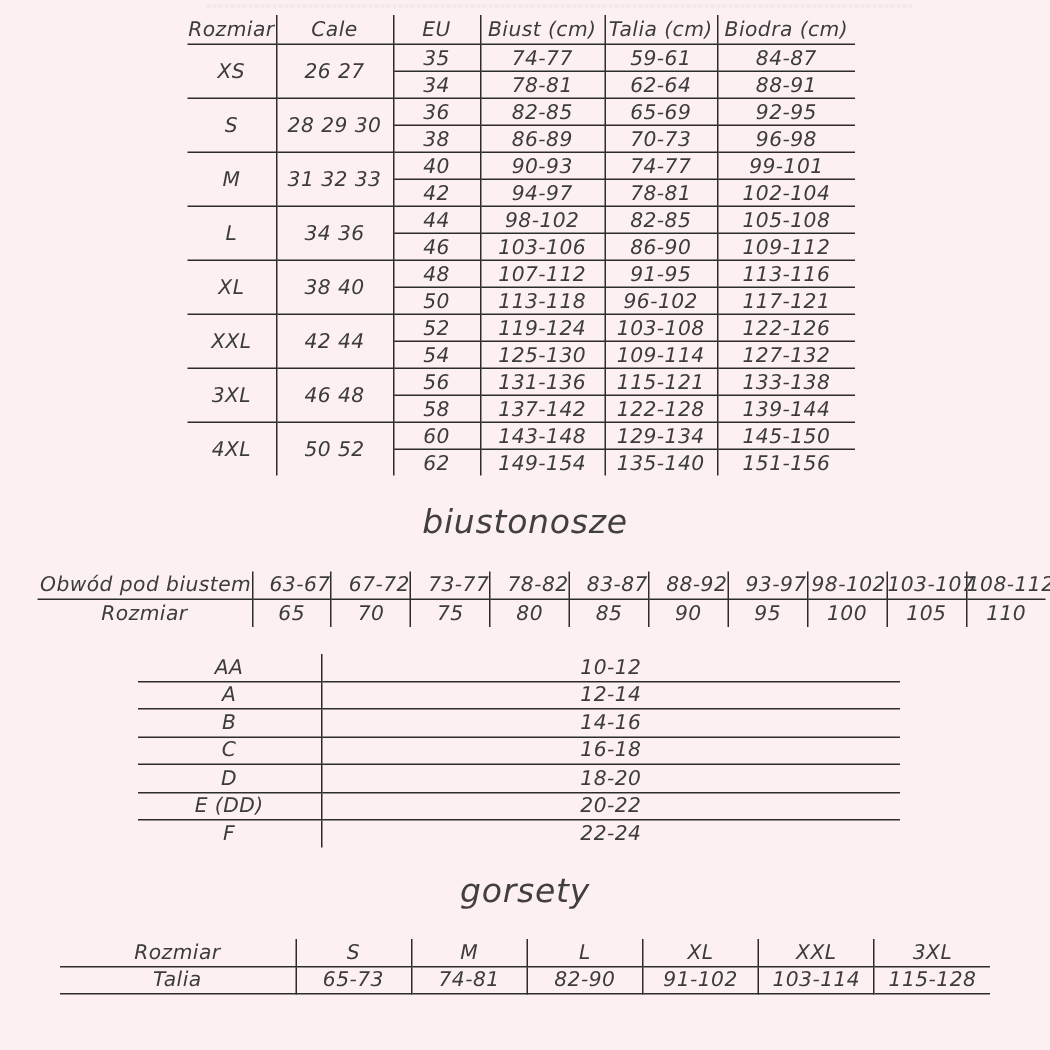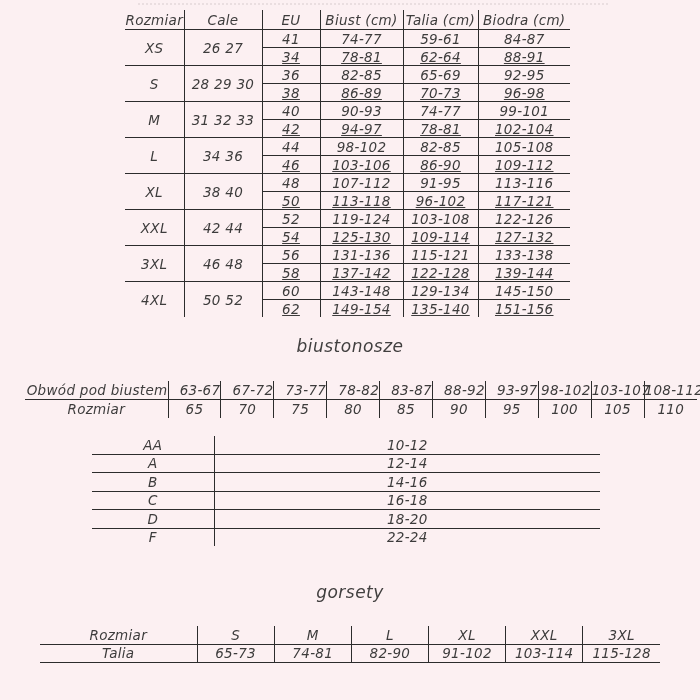--- a/index.html
+++ b/index.html
@@ -28,28 +28,28 @@
     overflow:hidden;opacity:.18;filter:blur(.6px);
     border-bottom:2px dotted #9a8f92;
   }
   
   #main-table{left:125px;top:10px;width:445px;}
   #main-table th{height:19px;border-bottom:1.5px solid var(--line);border-right:1.5px solid var(--line);}
   #main-table th.last{border-right:none;}
   #main-table td{height:17px;border-right:1.5px solid var(--line);}
   #main-table td.last{border-right:none;}
   #main-table td.sub{border-bottom:1.5px solid var(--line);}
-  #main-table tr.grp-end td{border-bottom:1.5px solid var(--line);text-decoration:underline;}
+  #main-table tr.grp-end td{border-bottom:1.5px solid var(--line);}
   #main-table td.roz,#main-table td.cale{border-bottom:1.5px solid var(--line);}
   #main-table tr.final td{border-bottom:none;margin-top:28px;}
   #main-table td.roz.nf,#main-table td.cale.nf{border-bottom:none;}
   
   .sec-head{
     position:absolute;left:0;width:700px;text-align:center;
-    font-size:17px;letter-spacing:.5px;color:#413f3f;
+    font-size:22px;letter-spacing:.5px;color:#413f3f;
   }
   #bras-heading{top:336px;}
   #gor-heading{top:582px;}
   
   #band-table{left:25px;top:381px;width:672px;}
   #band-table td{height:18px;border-right:1.5px solid var(--line);}
   #band-table td.last{border-right:none;}
   #band-table tr.r1 td{border-bottom:1.5px solid var(--line);text-align:right;}
   
   #cup-table{left:92px;top:436px;width:508px;}
@@ -82,21 +82,21 @@
     <th>Cale</th>
     <th>EU</th>
     <th>Biust (cm)</th>
     <th>Talia (cm)</th>
     <th class="last">Biodra (cm)</th>
   </tr>
 
   <tr>
     <td class="roz" rowspan="2">XS</td>
     <td class="cale" rowspan="2">26 27</td>
-    <td class="sub">41</td>
+    <td class="sub">35</td>
     <td class="sub">74-77</td>
     <td class="sub">59-61</td>
     <td class="sub last">84-87</td>
   </tr>
   <tr class="grp-end">
     <td>34</td>
     <td>78-81</td>
     <td>62-64</td>
     <td class="last">88-91</td>
   </tr>
@@ -273,20 +273,24 @@
     <td>14-16</td>
   </tr>
   <tr>
     <td class="lbl">C</td>
     <td>16-18</td>
   </tr>
   <tr>
     <td class="lbl">D</td>
     <td>18-20</td>
   </tr>
+  <tr>
+    <td class="lbl">E (DD)</td>
+    <td>20-22</td>
+  </tr>
   <tr class="last-row">
     <td class="lbl">F</td>
     <td>22-24</td>
   </tr>
 </tbody>
   </table>
 
 <div id="gor-heading" class="sec-head">gorsety</div>
 
 <table id="gor-table">

